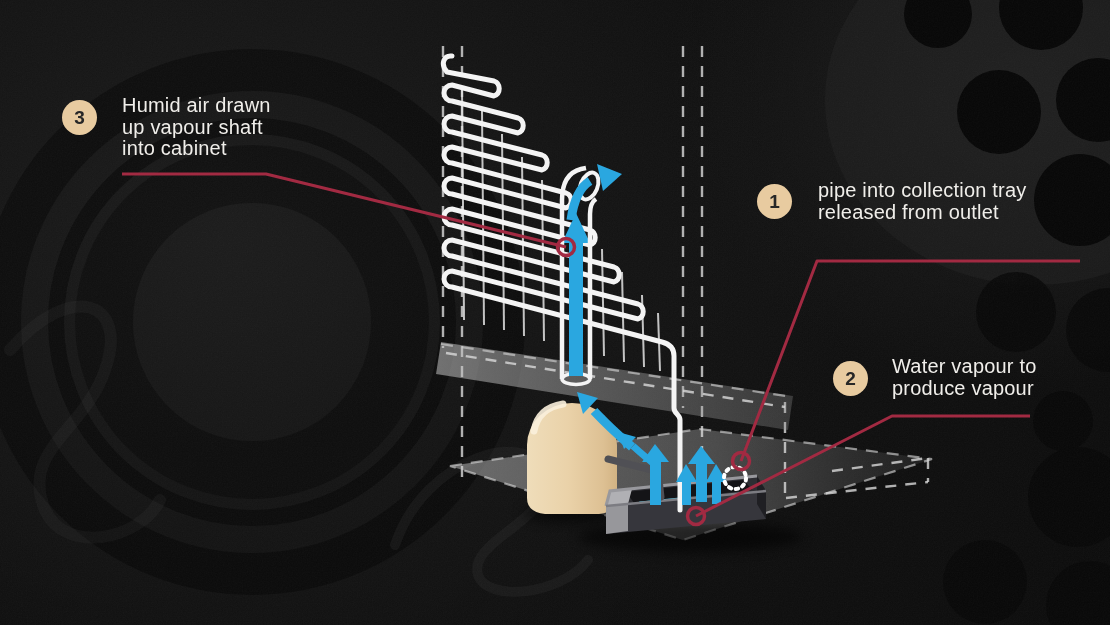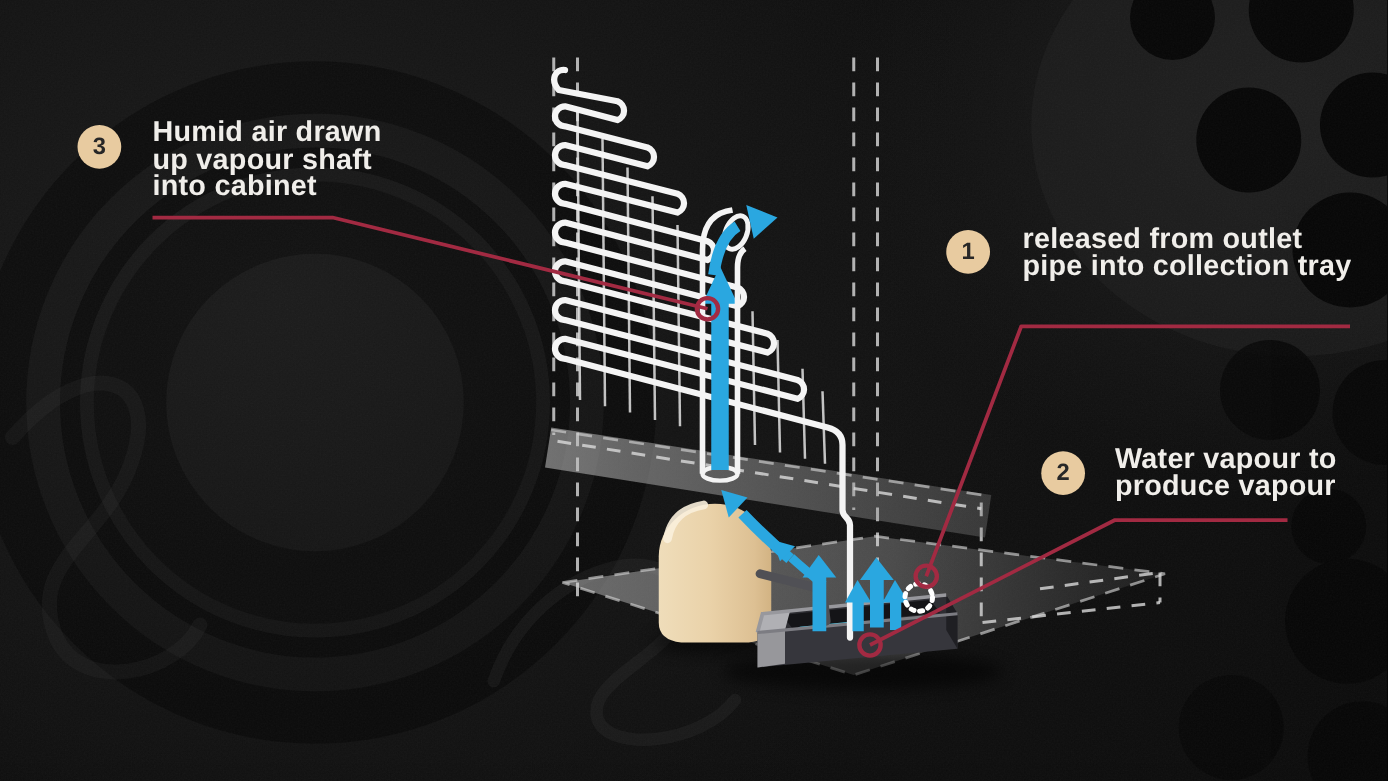--- a/index.html
+++ b/index.html
@@ -8,21 +8,21 @@
     font-family:"Liberation Sans", sans-serif;
     background:
       radial-gradient(620px 520px at 20% 38%, #1c1c1c 0%, #141414 55%, rgba(10,10,10,0) 100%),
       radial-gradient(500px 420px at 92% 15%, #1e1e1e 0%, rgba(14,14,14,0) 70%),
       radial-gradient(900px 700px at 50% 50%, #121212 0%, #0a0a0a 100%),
       #0a0a0a;
   }
   svg{position:absolute;left:0;top:0;}
   .label{
     position:absolute;color:var(--label-text,#f0eeea);
-    font-size:23px;line-height:21.5px;letter-spacing:.2px;font-weight:700;
+    font-size:20px;line-height:21.5px;letter-spacing:.2px;font-weight:400;
   }
   .badge{
     position:absolute;width:35px;height:35px;border-radius:50%;
     background:var(--badge-tan,#e8cba0);color:var(--badge-number,#272727);
     display:flex;align-items:center;justify-content:center;
     font-size:19px;font-weight:bold;
   }
   .red-line{stroke:var(--accent-red,#a22a42);stroke-width:3;fill:none;stroke-linejoin:round;}
   .red-ring{stroke:var(--accent-red,#a22a42);stroke-width:3.5;fill:none;}
   .blue{fill:var(--arrow-blue,#2aa7e0);}
@@ -228,22 +228,22 @@
   <div class="label" style="left:122px;top:95px">
     <div>Humid air drawn</div>
     <div>up vapour shaft</div>
     <div>into cabinet</div>
   </div>
 
   <div class="badge" style="left:757px;top:184px">
     <span>1</span>
   </div>
   <div class="label" style="left:818px;top:180px">
+    <div>pipe into collection tray</div>
     <div>released from outlet</div>
-    <div>pipe into collection tray</div>
   </div>
 
   <div class="badge" style="left:833px;top:361px">
     <span>2</span>
   </div>
   <div class="label" style="left:892px;top:356px">
     <div>Water vapour to</div>
     <div>produce vapour</div>
   </div>
 

